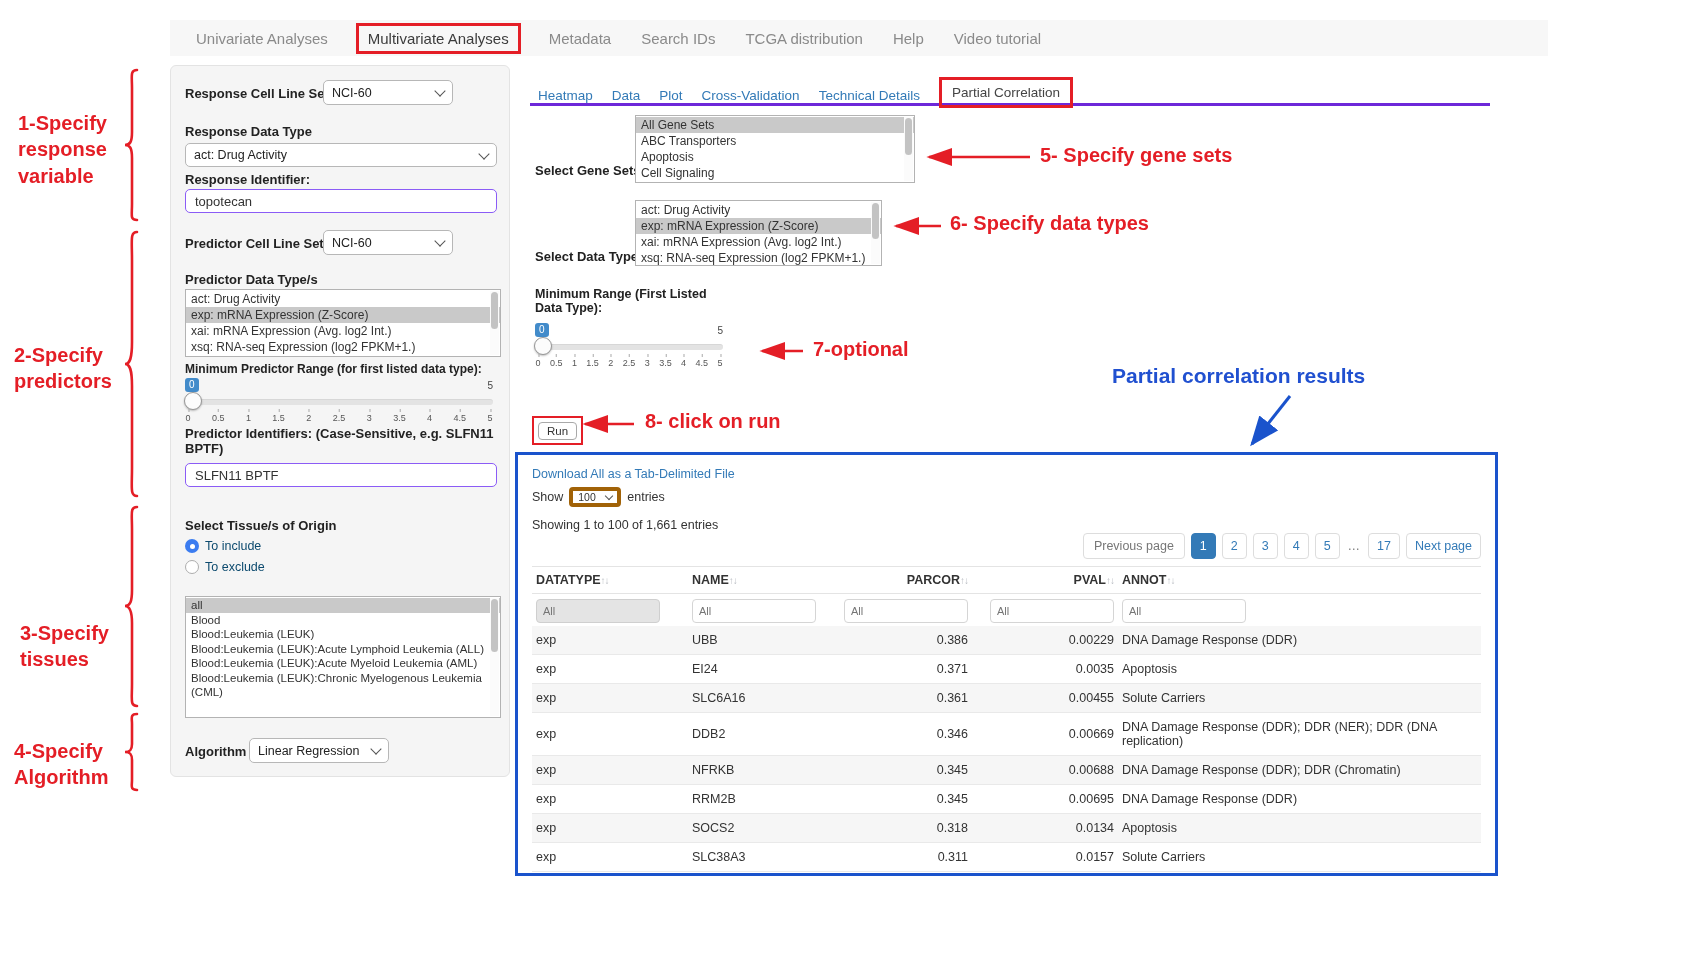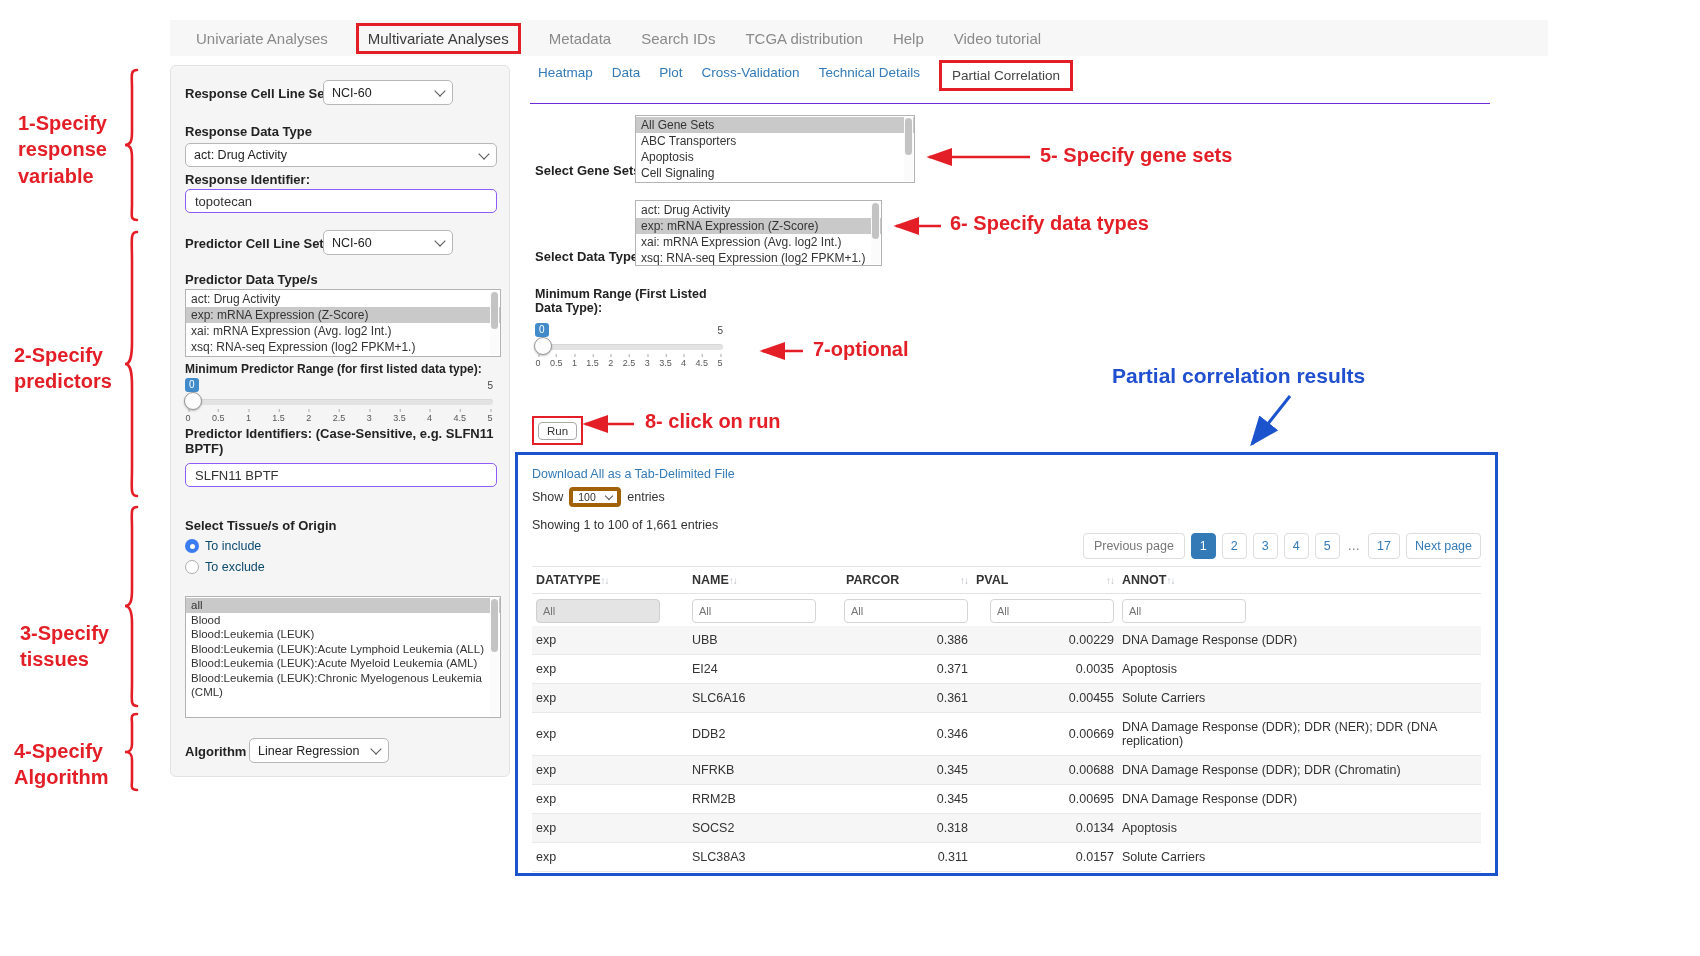--- a/index.html
+++ b/index.html
@@ -67,22 +67,22 @@
   .slider .tick{position:absolute;transform:translateX(-50%);font-size:9px;color:#555;top:4px;}
   .slider .tick::before{content:"";position:absolute;left:50%;top:-4px;width:1px;height:3px;background:#aaa;}
   
   .radio-row{position:absolute;display:flex;align-items:flex-end;gap:6px;font-size:12.5px;color:#0c4a6e;}
   .radio{width:14px;height:14px;border-radius:50%;box-sizing:border-box;position:relative;flex:0 0 auto;}
   .radio.on{background:#3b7cf0;}
   .radio.on::after{content:"";position:absolute;left:4.5px;top:4.5px;width:5px;height:5px;border-radius:50%;background:#fff;}
   .radio.off{background:#fff;border:1px solid #adadad;}
   
   .main{position:absolute;left:530px;top:65px;width:970px;height:386px;}
-  .tabs{display:flex;align-items:flex-start;gap:19px;height:38px;padding-left:8px;
-    border-bottom:1px solid #6d28d9;font-size:13.5px;color:var(--link);width:952px;}
+  .tabs{display:flex;align-items:flex-end;gap:19px;height:38px;padding-left:8px;
+    border-bottom:3px solid #6d28d9;font-size:13.5px;color:var(--link);width:952px;}
   .tab{white-space:nowrap;cursor:pointer;}
   .tab-red-box{border:3px solid var(--red);padding:5px 10px;margin:-5px 0;color:#444;}
   .mn-label{position:absolute;font-weight:bold;font-size:13px;color:#222;white-space:pre-line;}
   .run-instr{position:absolute;font-weight:bold;font-size:12.5px;color:#111;width:660px;}
   .run-red-box{position:absolute;border:2px solid var(--red);padding:3px 4px;display:inline-block;}
   .run-btn{border:1px solid #a9a9a9;background:#fff;border-radius:4px;font-size:11.5px;
     padding:2px 8px;color:#333;font-family:inherit;}
   
   .anno-right{position:absolute;color:var(--red);font-weight:bold;font-size:20px;white-space:nowrap;}
   .anno-results{position:absolute;color:#2050d0;font-weight:bold;font-size:21px;white-space:nowrap;}
@@ -100,21 +100,21 @@
   .pagination{position:absolute;right:14px;top:78px;display:flex;align-items:center;}
   .pg{border:1px solid #ddd;border-radius:4px;padding:5px 8px;color:var(--link);font-size:12.5px;
     margin-left:6px;background:#fff;cursor:pointer;white-space:nowrap;}
   .pg.prev{color:#777;padding:5px 10px;}
   .pg.active{background:var(--link);border-color:var(--link);color:#fff;}
   .pg.ellipsis{border:none;color:#777;padding:5px 2px;cursor:default;}
   .grid{display:grid;grid-template-columns:148px 146px 122px 138px 1fr;column-gap:8px;}
   .thead{margin-top:32px;padding:4px 4px;border-top:1px solid #e4e4e4;border-bottom:1px solid #e4e4e4;
     font-weight:bold;font-size:12.5px;height:18px;align-items:center;}
   .th{display:flex;justify-content:flex-start;align-items:center;}
-  .th.num{justify-content:space-between;gap:0;}
+  .th.num{justify-content:flex-end;gap:0;}
   .sort{font-size:10px;color:#b8bcc2;letter-spacing:-1px;}
   .frow{padding:5px 4px 3px;align-items:center;}
   .flt{width:124px;height:24px;border:1px solid #d5d5d5;border-radius:4px;font-size:11px;
     padding:0 6px;box-sizing:border-box;font-family:inherit;background:#fff;}
   .flt.gray{background:#e4e4e4;border-color:#cfcfcf;}
   .je{justify-self:end;}
   .tr{padding:7px 4px;border-bottom:1px solid #e9e9e9;font-size:12.5px;align-items:center;}
   .tr.odd{background:#f6f6f6;}
   .td.num{text-align:right;}
 </style>

